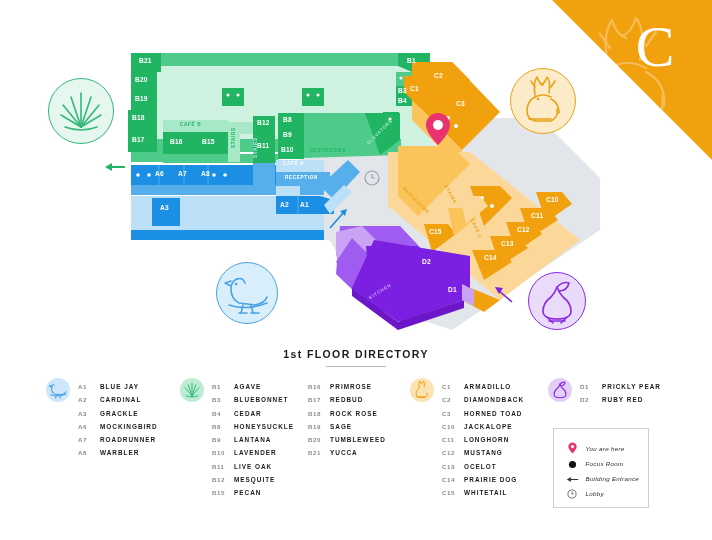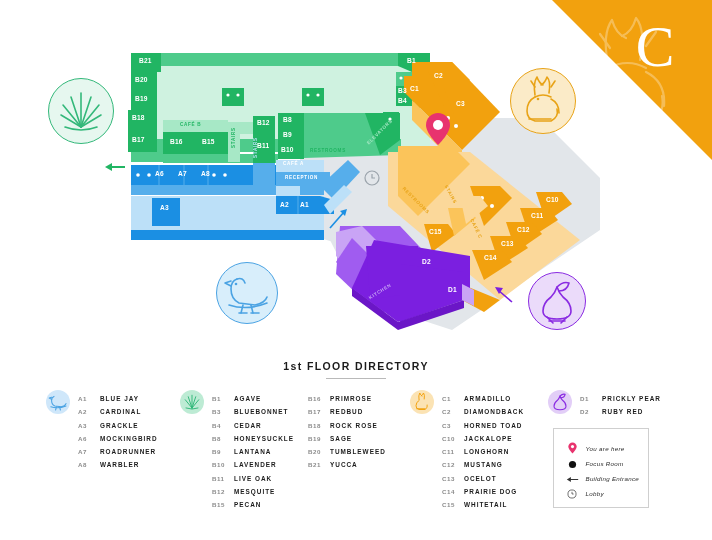--- a/index.html
+++ b/index.html
@@ -26,21 +26,21 @@
   #map{position:absolute;left:0;top:0;width:712px;height:345px;}
 
   
   .circ{position:absolute;border-radius:50%;border:1.5px solid;box-sizing:border-box;}
   .circ svg{display:block;}
 
   
   .pin{position:absolute;}
 
   
-  #directory{position:absolute;left:0;top:352px;width:712px;height:188px;}
+  #directory{position:absolute;left:0;top:340px;width:712px;height:188px;}
   .dir-title{
     position:absolute;left:0;top:8px;width:712px;text-align:center;
     font-size:10.5px;font-weight:bold;letter-spacing:1.4px;color:#1b1b1b;
   }
   .dir-rule{position:absolute;left:50%;top:26px;margin-left:-30px;width:60px;height:1px;background:#b9b9b9;}
 
   .col{position:absolute;top:38px;}
   .col .badge{position:absolute;left:0;top:0;width:24px;height:24px;border-radius:50%;}
   .col ul{list-style:none;margin:0;padding:0;position:absolute;top:2px;}
   .col li{height:13.3px;line-height:13.3px;white-space:nowrap;}

